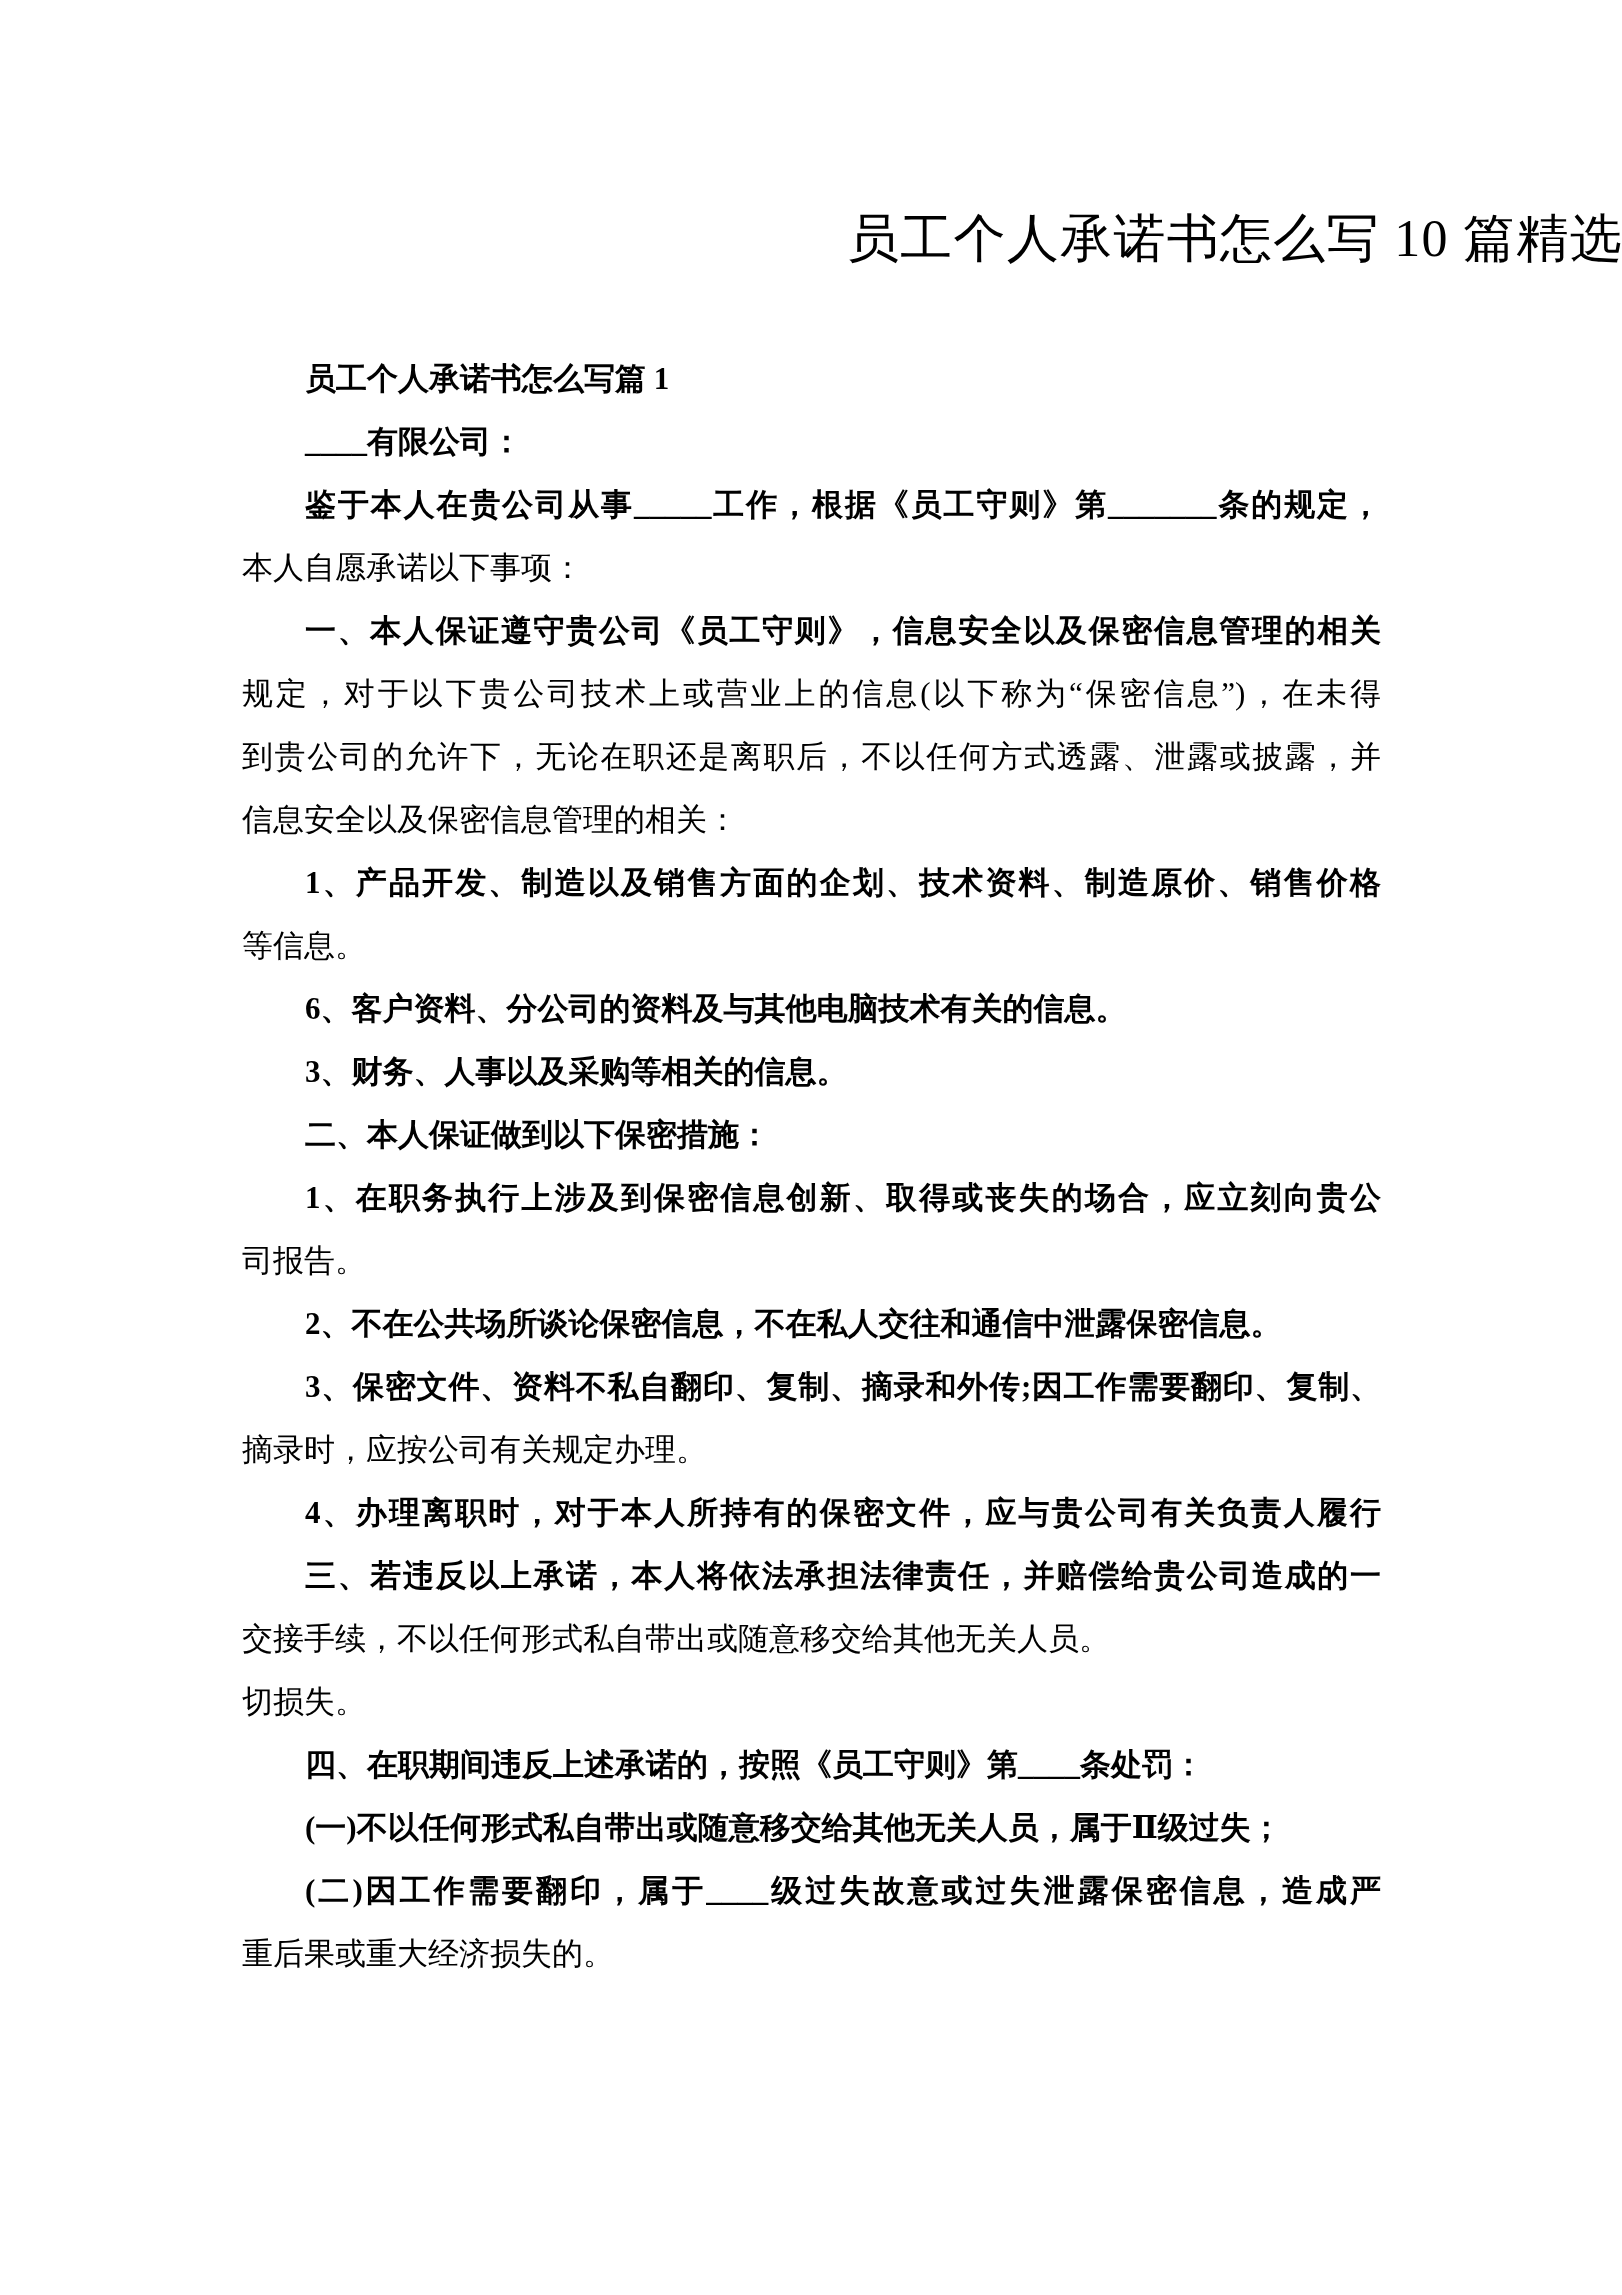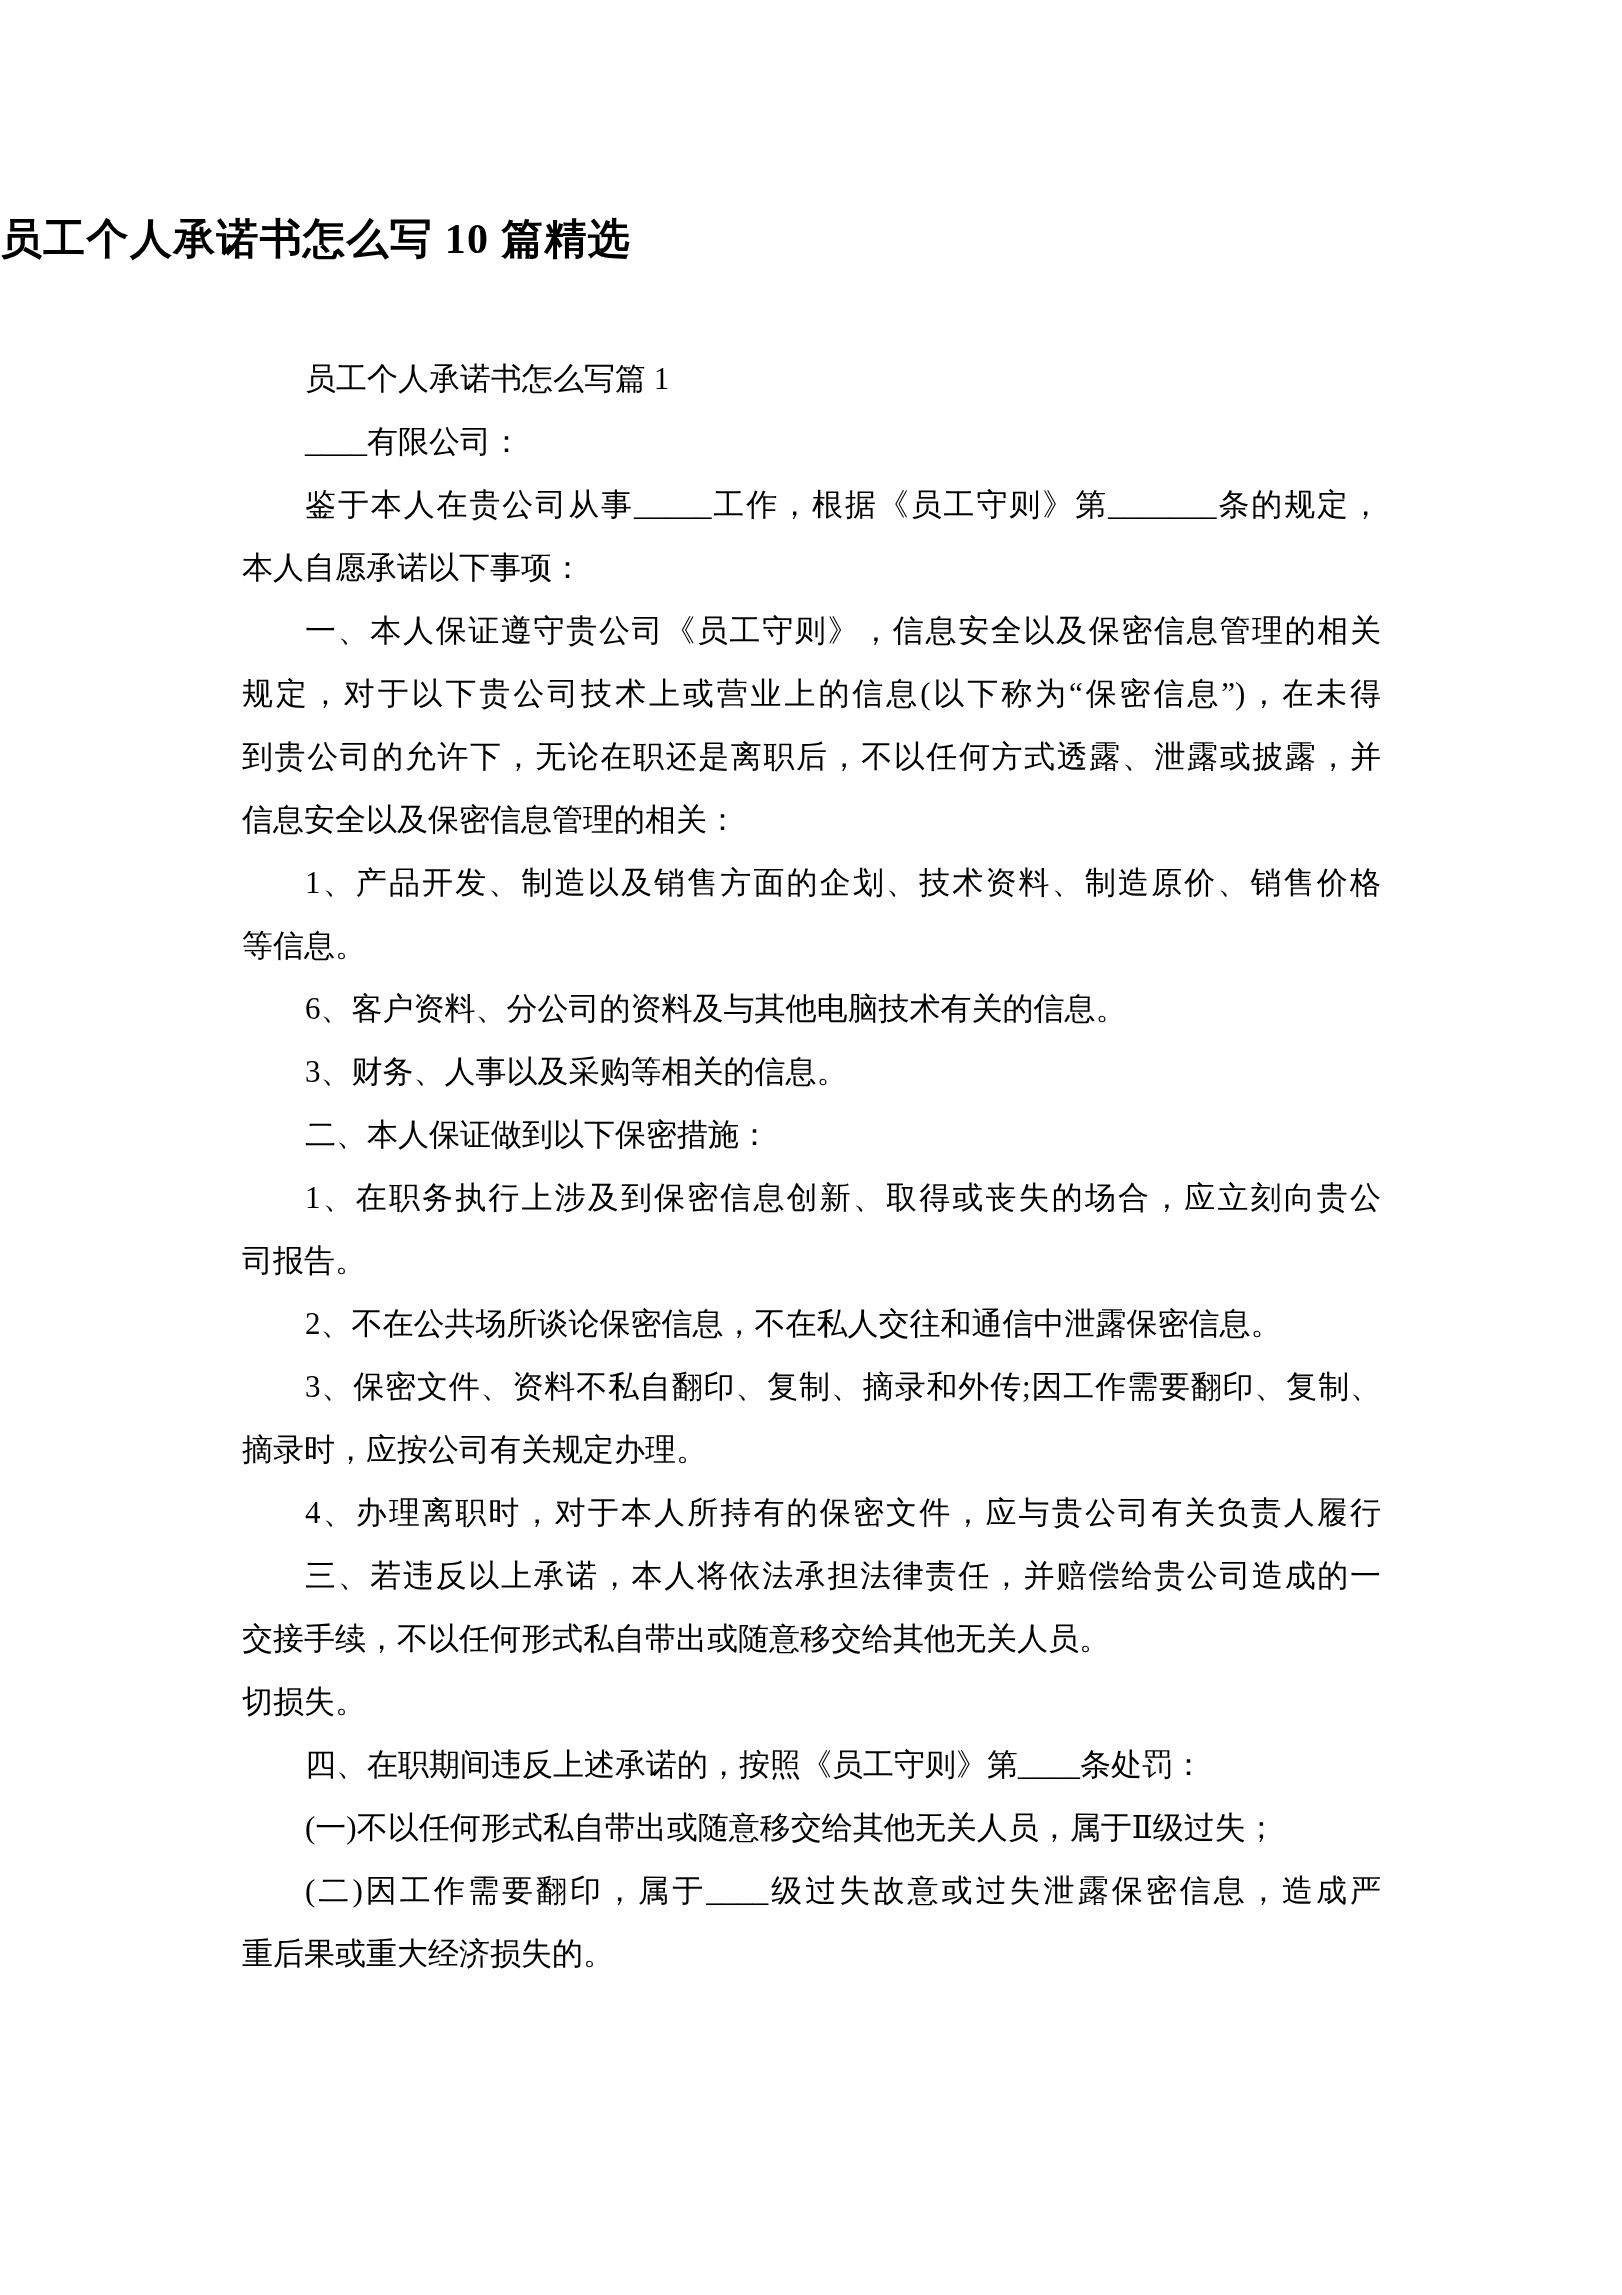--- a/index.html
+++ b/index.html
@@ -6,35 +6,35 @@
   .page{
     position:relative;
     width:1623px;height:2295px;
     background:#ffffff;color:#000000;
     font-family:"Liberation Serif","DejaVu Serif",serif;
     overflow:hidden;
   }
   .doc-title{
     position:absolute;left:0;top:195px;width:100%;
     height:88px;line-height:88px;
-    text-align:left;
-    font-size:42px;font-weight:bold;
+    text-align:right;
+    font-size:52px;font-weight:normal;
     letter-spacing:1.3px;
     white-space:nowrap;
   }
   .textblock{
     position:absolute;left:242px;top:347px;width:1139px;
     font-size:31px;
   }
   .line{
     height:63px;line-height:63px;
     text-align:justify;
     overflow:hidden;
   }
-  .line.first{padding-left:63px;}
+  .line.first{padding-left:63px;font-weight:bold;}
   .line.stretch{text-align-last:justify;}
 </style>
 </head>
 <body>
 
 <div class="page">
 
   <div class="doc-title">员工个人承诺书怎么写 10 篇精选</div>
 
   <div class="textblock">

